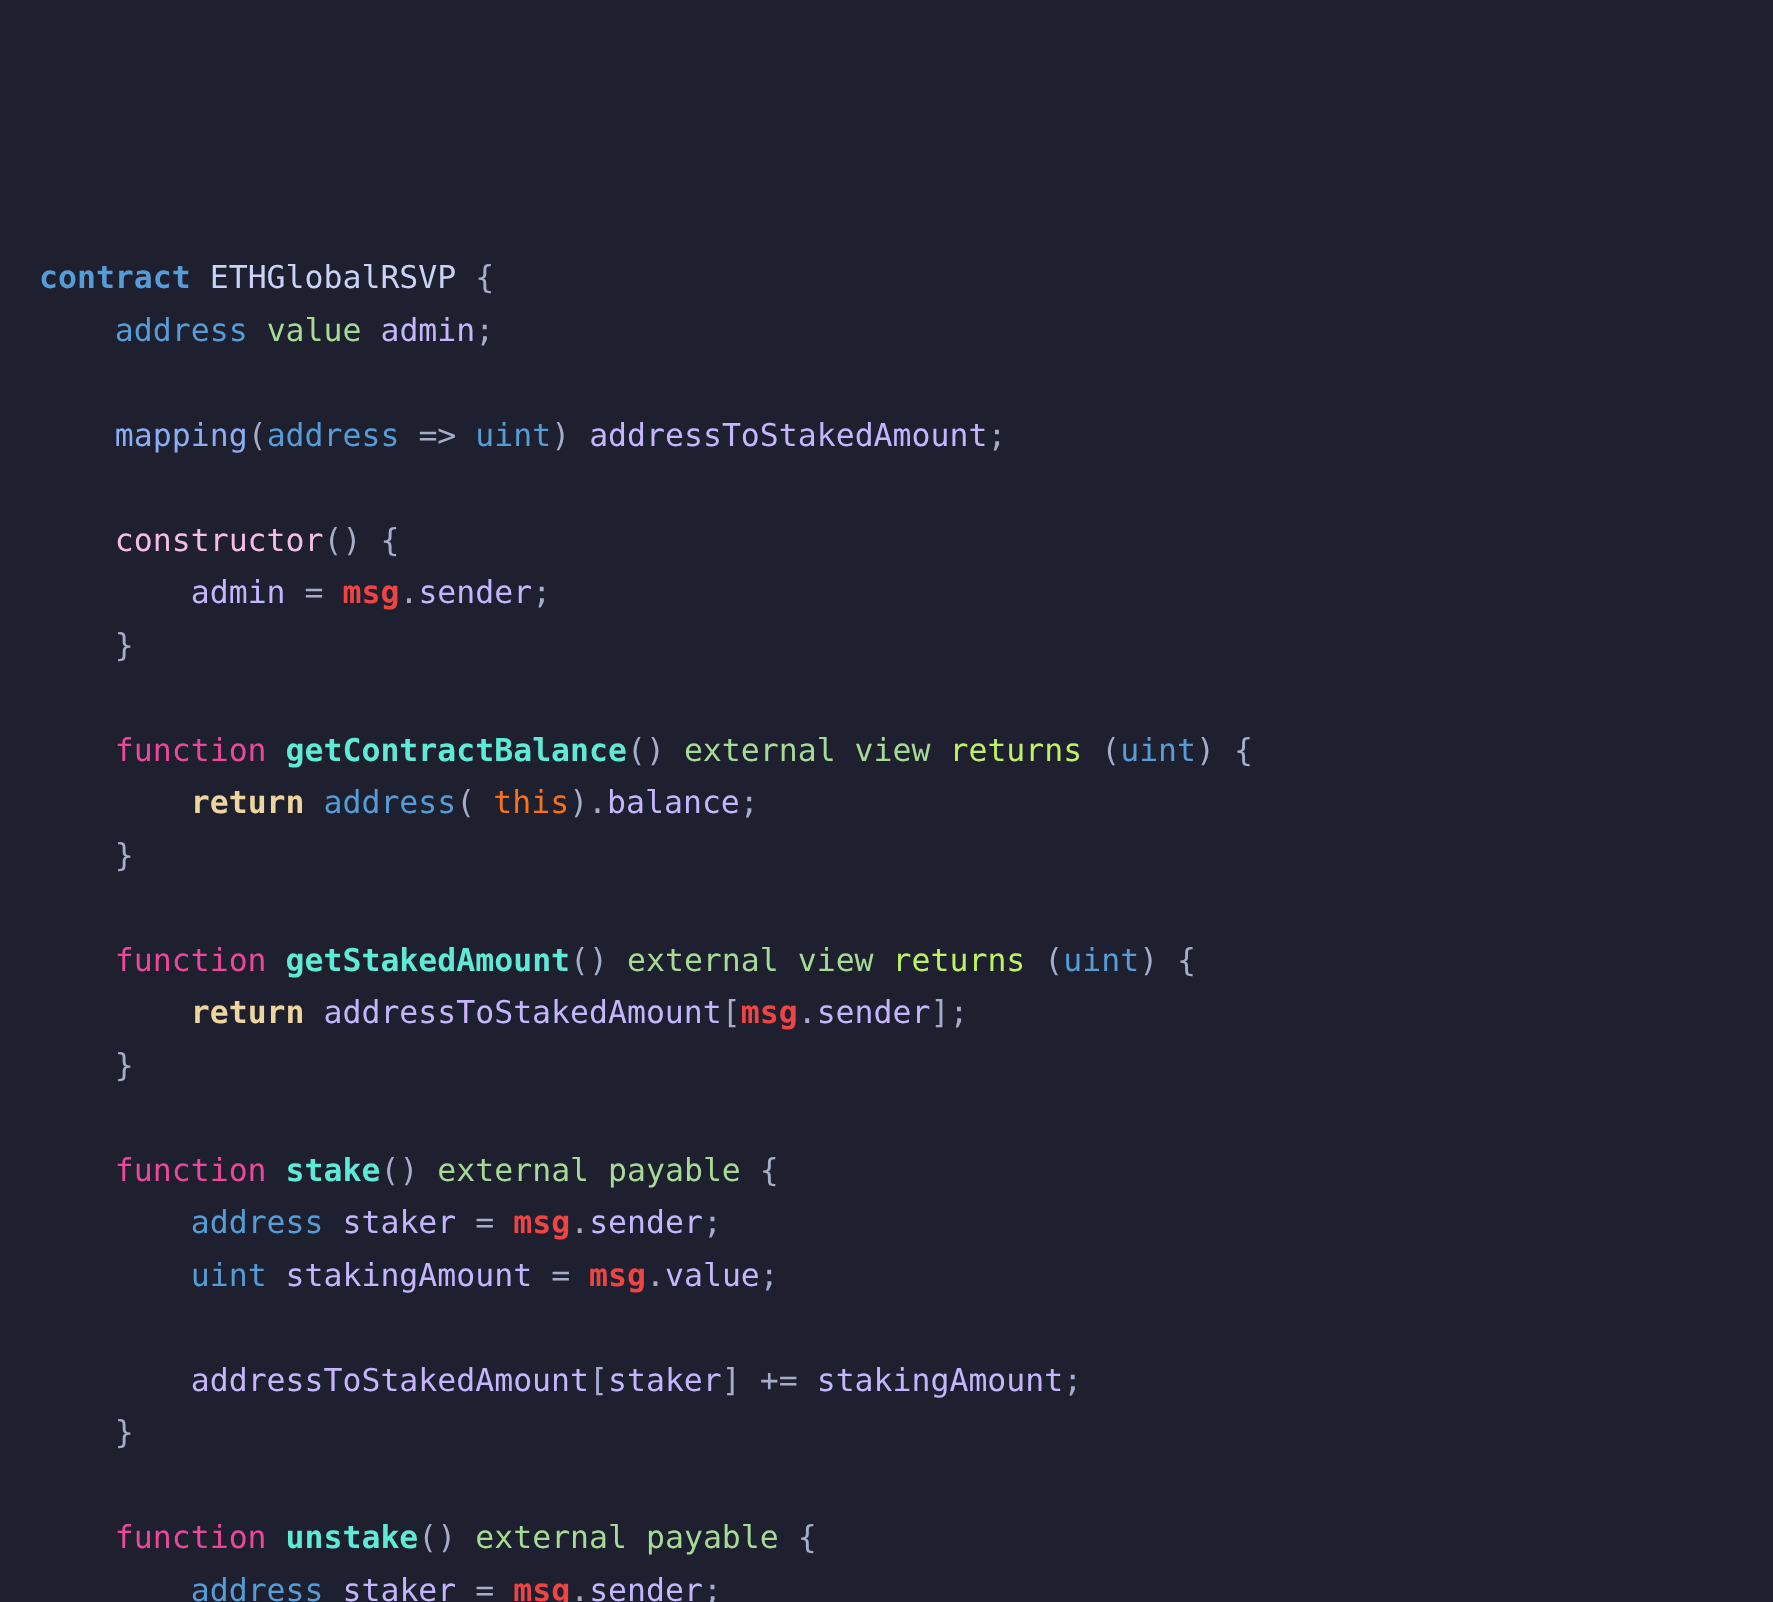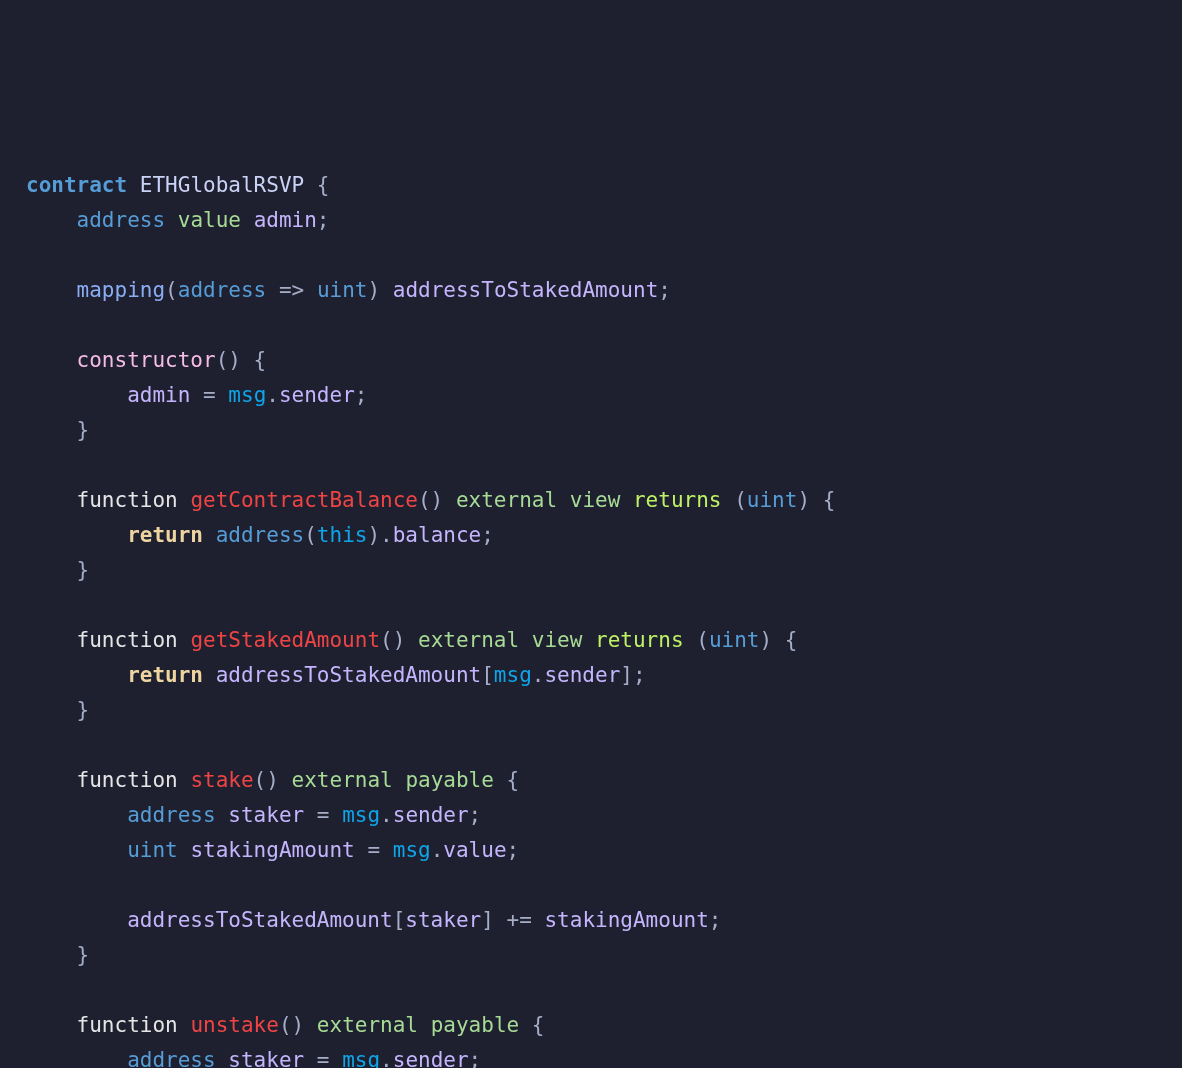--- a/index.html
+++ b/index.html
@@ -16,25 +16,25 @@
     white-space: pre;
   }
   .t-contract { color: #569cd6; font-weight: bold; }
   .t-name { color: #cad3f5; text-align: center; }
   .t-punc { color: #a6adc8; }
   .t-type { color: #569cd6; }
   .t-keyword { color: #8aadf4; }
   .t-modifier { color: #a6da95; }
   .t-ident { color: #c4b5fd; }
   .t-constructor { color: #f5bde6; }
-  .t-func { color: #e5e5e5; }
-  .t-funcname { color: #ef4444; }
+  .t-func { color: #ec4899; }
+  .t-funcname { color: #5eead4; font-weight: bold; }
   .t-return { color: #eed49f; font-weight: bold; }
-  .t-this { color: #0ea5e9; }
-  .t-msg { color: #0ea5e9; }
+  .t-this { color: #f97316; margin-left: 12px; }
+  .t-msg { color: #ef4444; font-weight: bold; }
   .t-returns { color: #bef264; }
 </style>
 </head>
 <body>
 
 
 
 <div><span><span class="t-contract">contract</span> <span class="t-name">ETHGlobalRSVP</span> <span class="t-punc">{</span></span>
 <span>    <span class="t-type">address</span> <span class="t-modifier">value</span> <span class="t-ident">admin</span><span class="t-punc">;</span></span>
 <span> </span>

